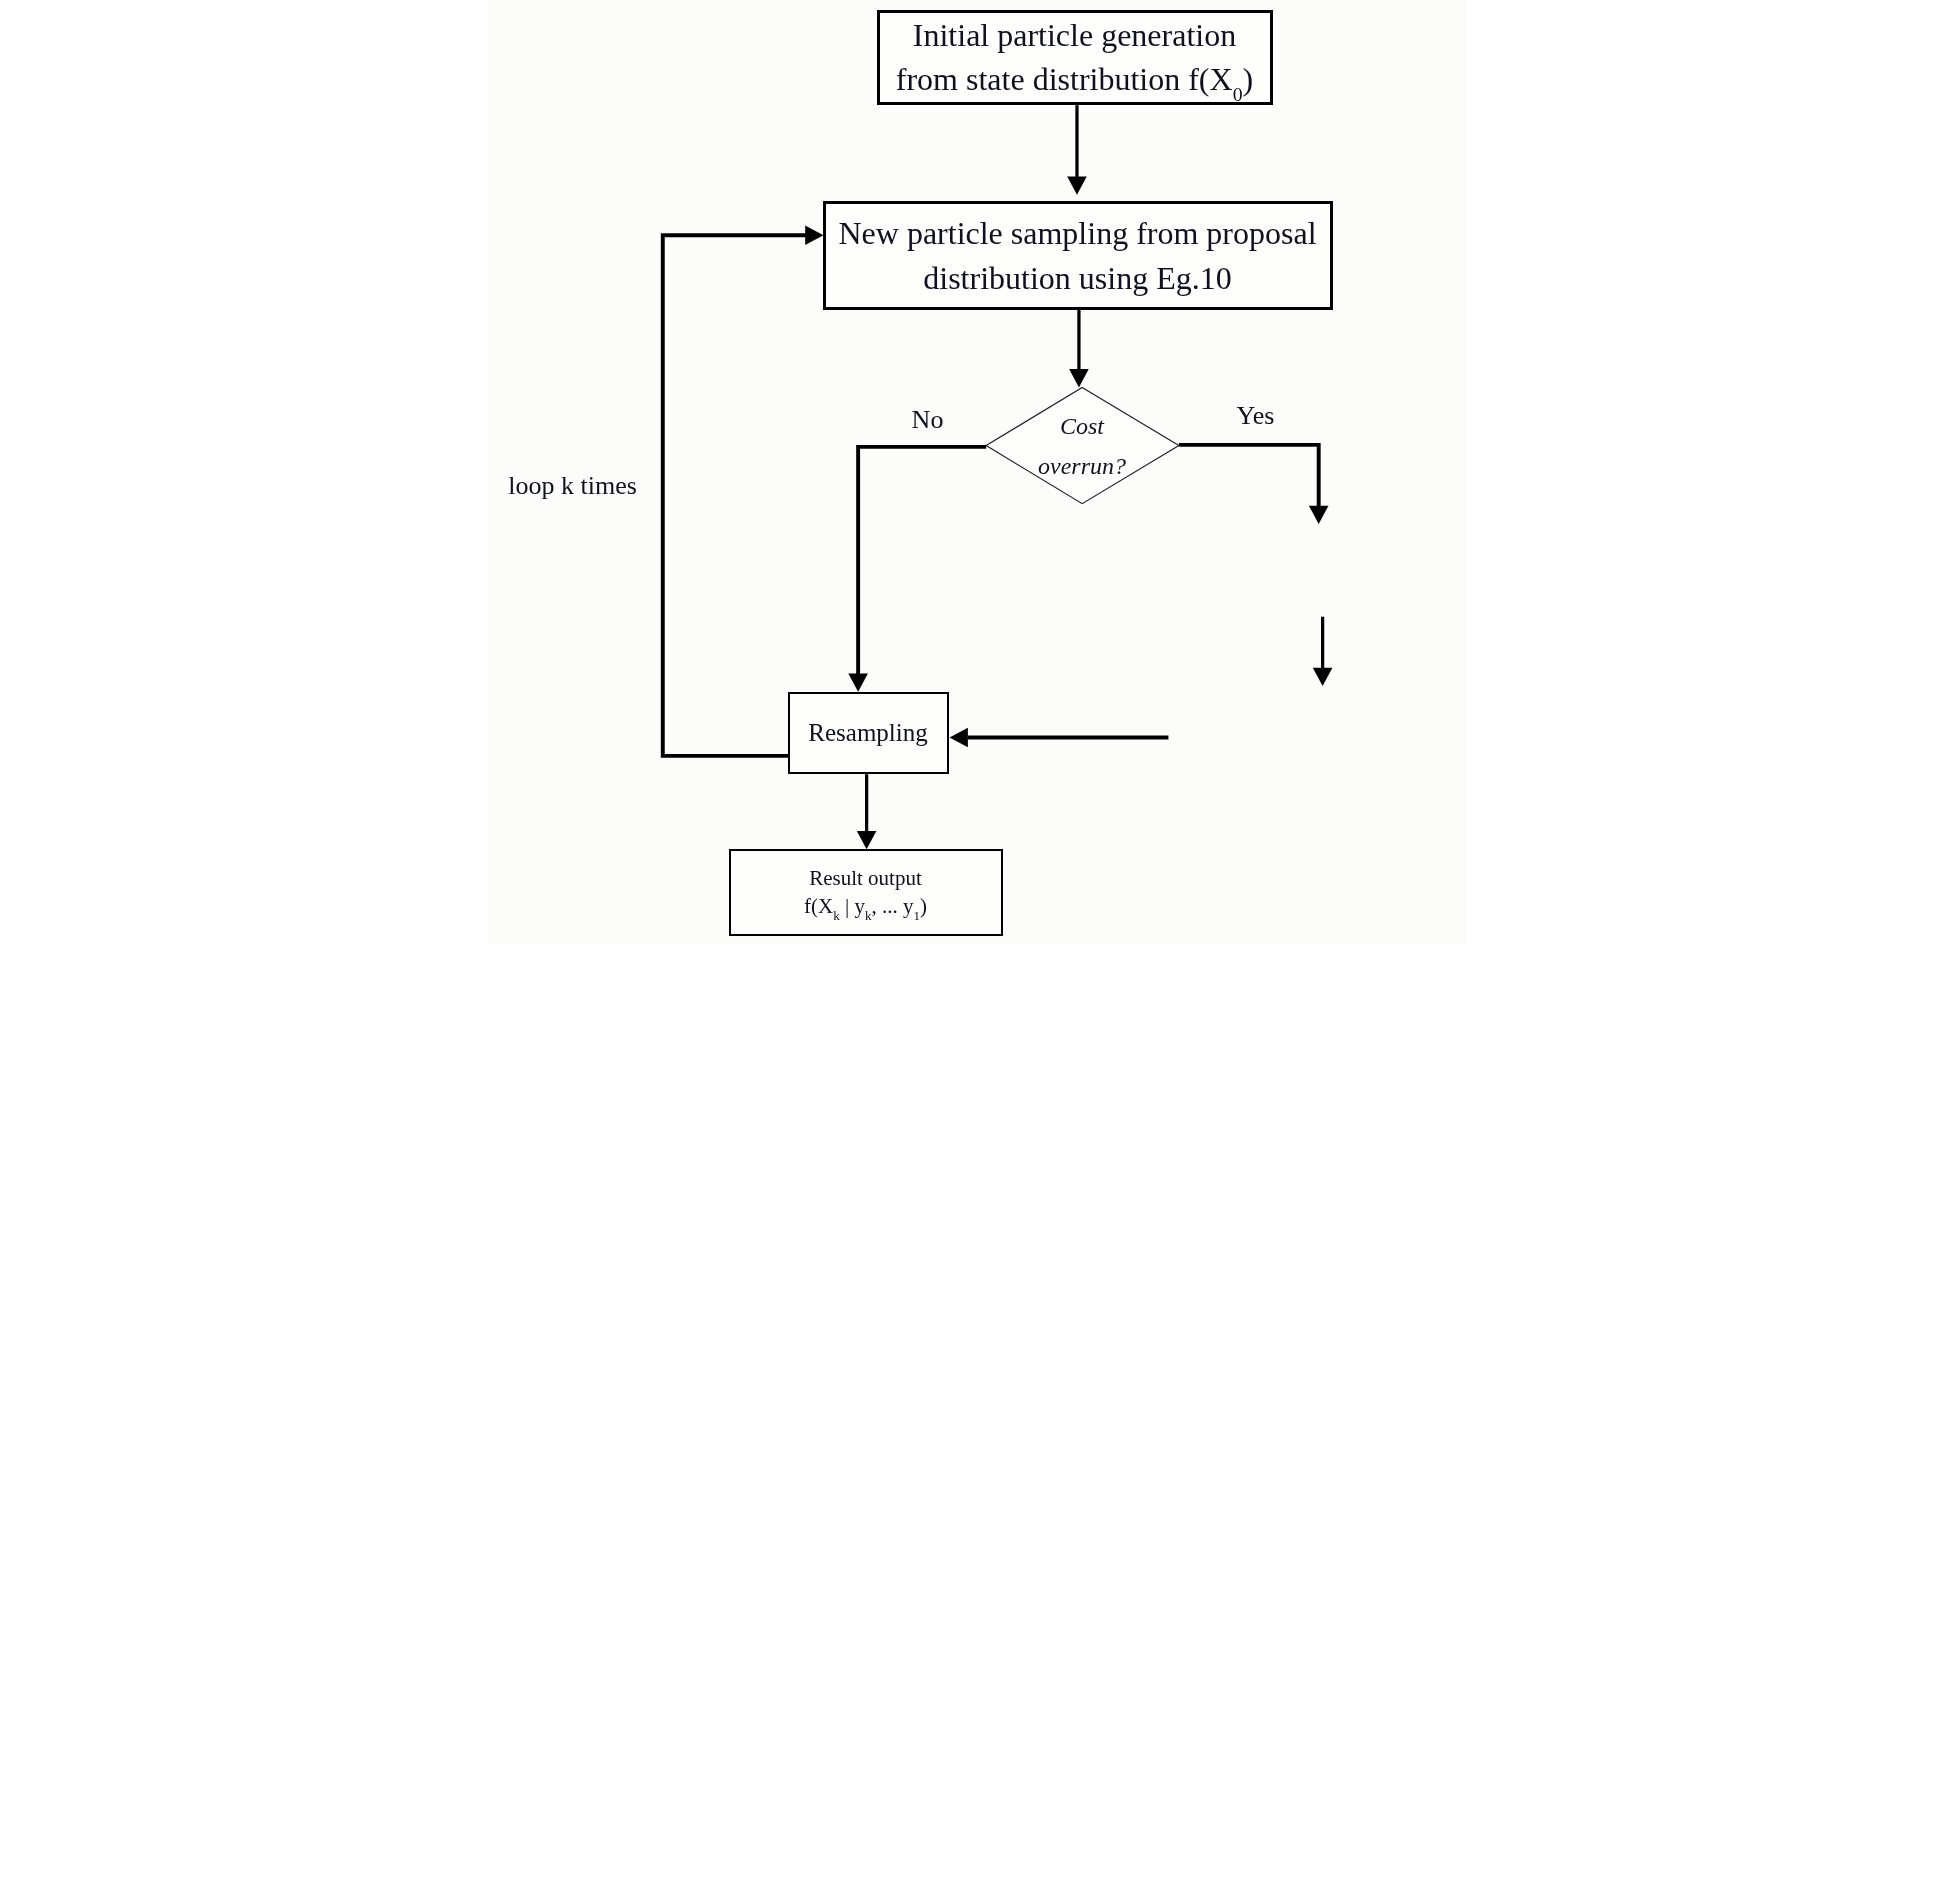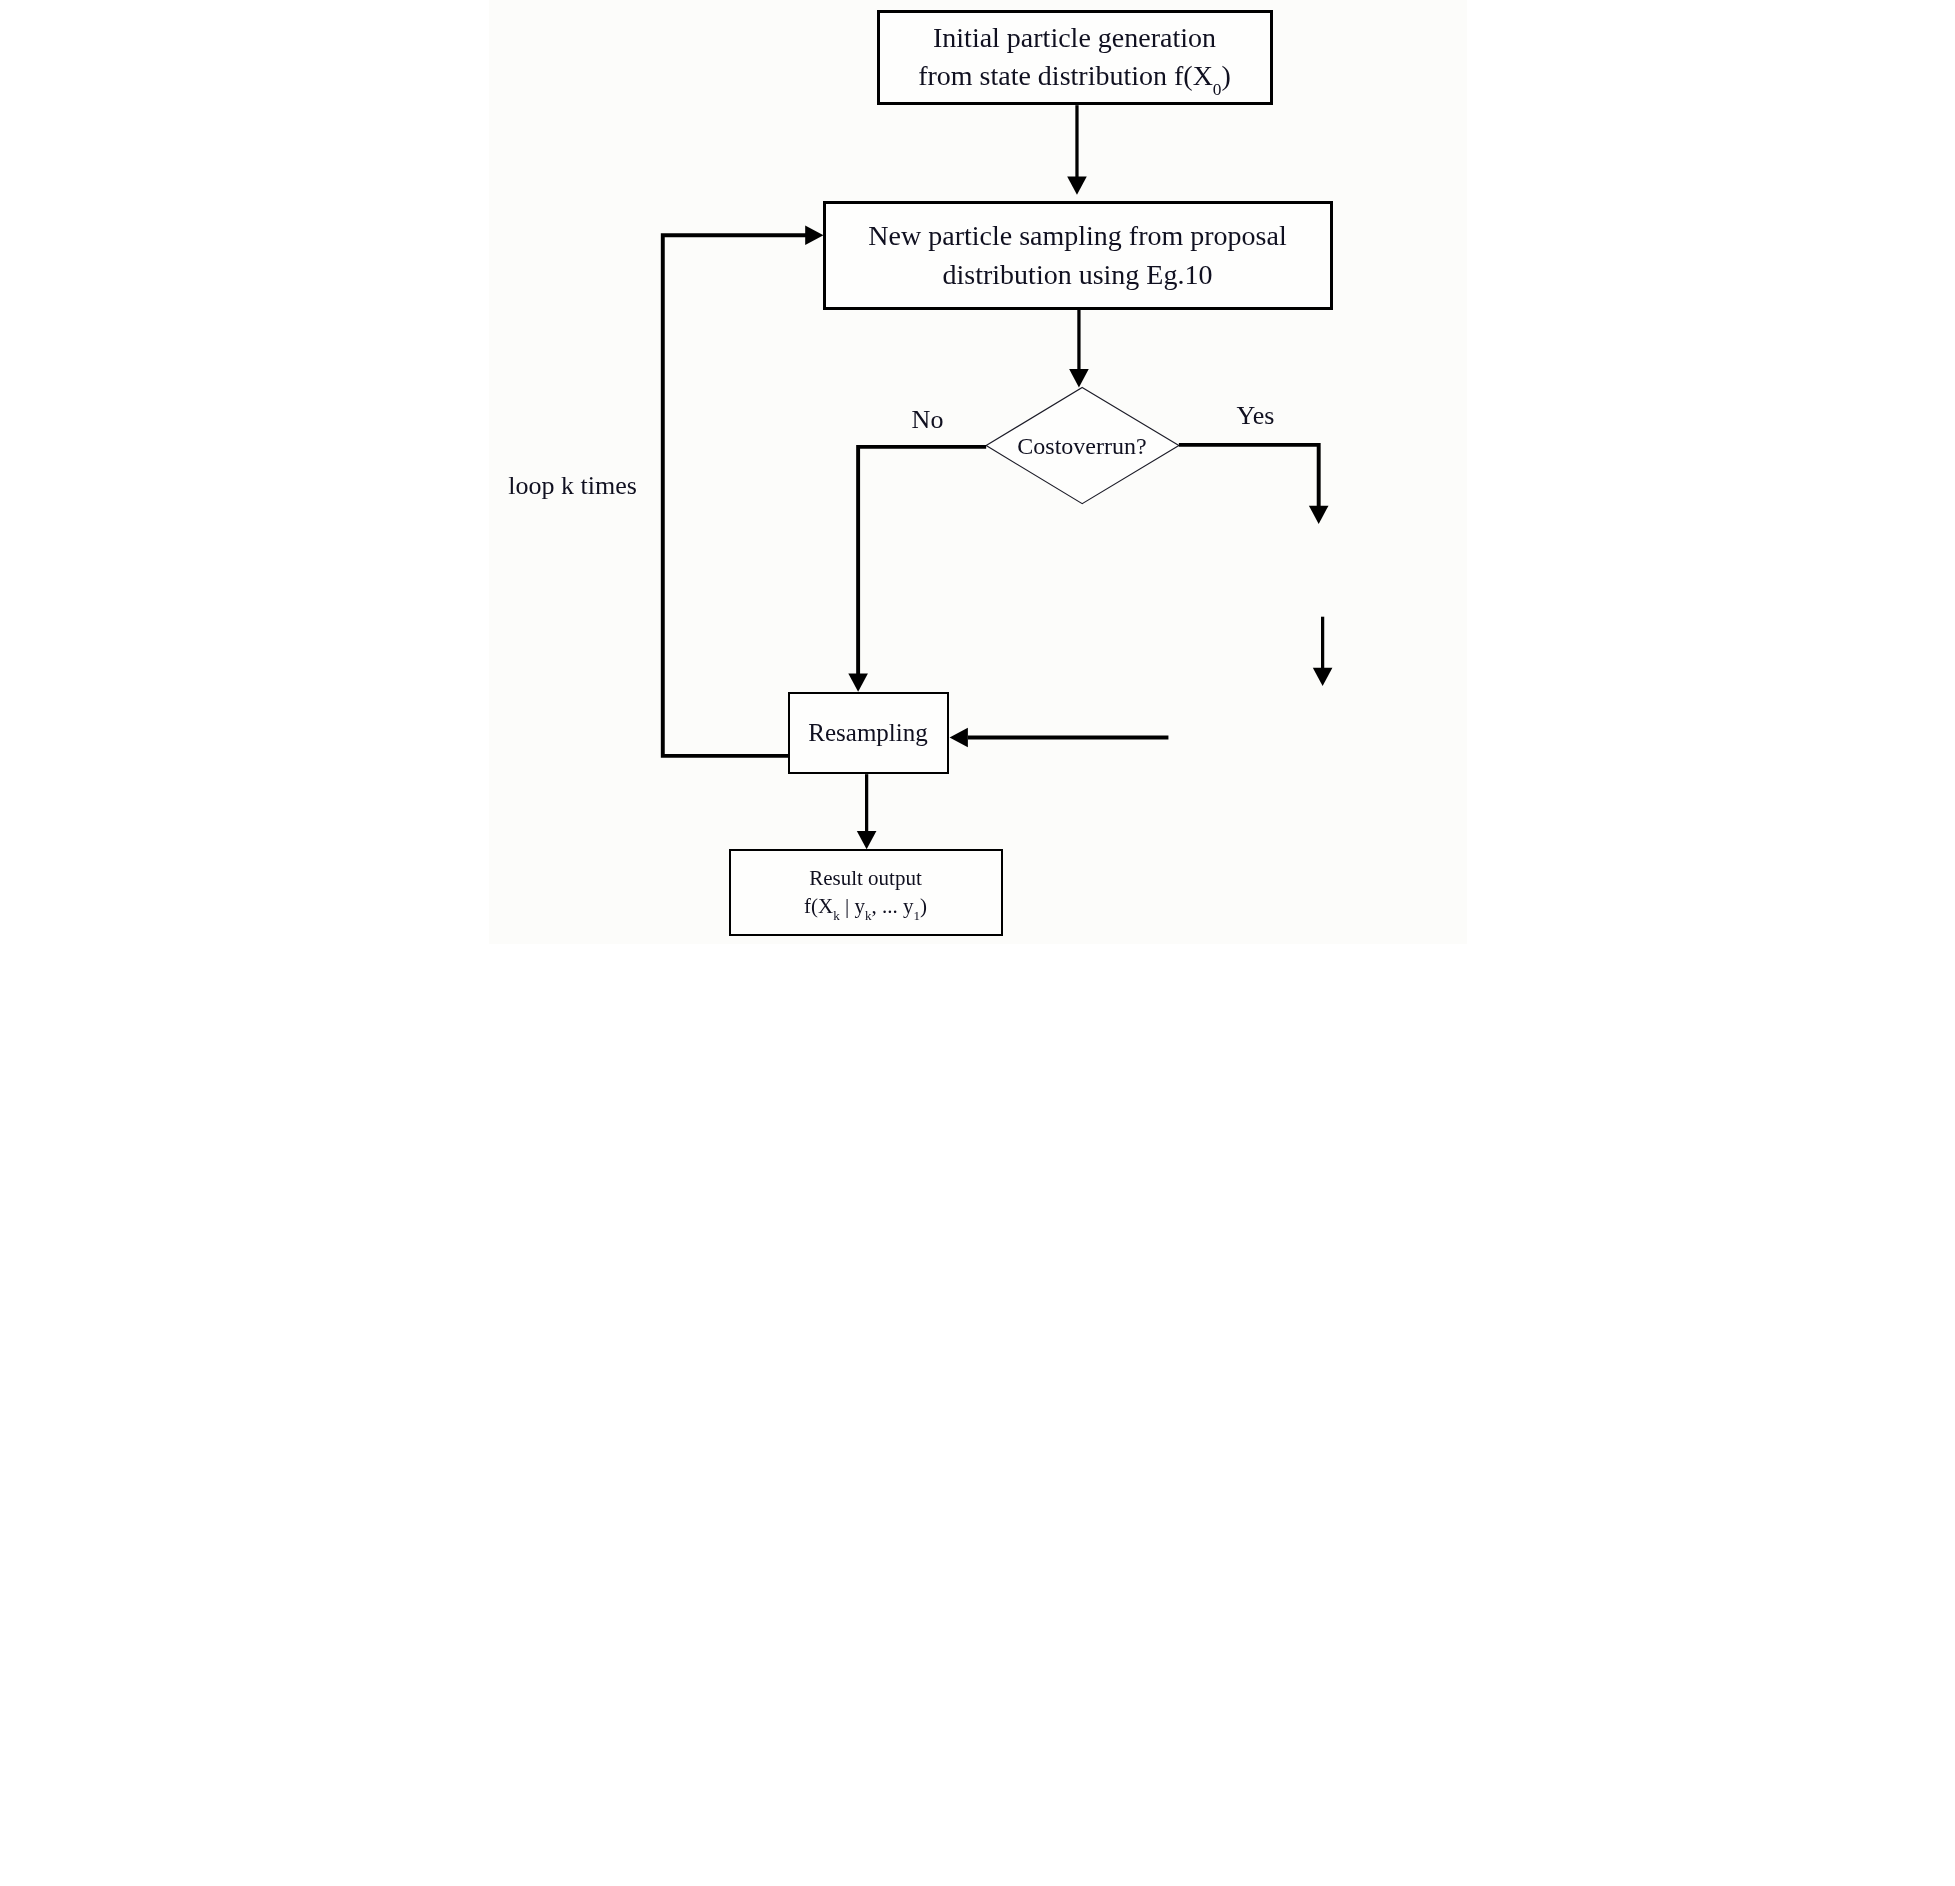--- a/index.html
+++ b/index.html
@@ -23,35 +23,35 @@
   .head{fill:var(--line);stroke:none;}
   .diamond{fill:var(--node-fill);stroke:#1c1c28;stroke-width:1.8;}
   .node{
     position:absolute;
     box-sizing:border-box;
     background:var(--node-fill);
     border:3.3px solid var(--line);
     display:flex;flex-direction:column;
     align-items:center;justify-content:center;
     text-align:center;
-    font-size:28px;line-height:1.38;
+    font-size:32px;line-height:1.38;
     color:var(--text);
   }
   .node .ln{white-space:nowrap;}
   sub{font-size:0.62em;line-height:0;position:relative;bottom:-0.18em;}
   .b-initial   {left:388px;top:9.8px;  width:396px;height:95px;border-width:3.3px;}
   .b-sampling  {left:334px;top:194px; width:510px;height:109px;border-width:3.3px;margin-top:7px;}
   .b-comp      {left:679px;top:524px; width:293px;height:93px;border-width:2.6px;}
   .b-norm      {left:679px;top:686px;width:293px;height:95px;border-width:2.6px;}
   .b-resamp    {left:299px;top:692px;width:161px;height:82px;border-width:2px;font-size:25px;}
   .b-result    {left:240px;top:849px;width:274px;height:87px;border-width:2.6px;font-size:21px;line-height:1.3;}
   .decision-text{
     position:absolute;left:497px;top:392px;width:193px;height:108px;
-    display:flex;flex-direction:row;align-items:center;justify-content:center;
-    row-gap:13px;font-size:24px;line-height:1.1;text-align:center;
+    display:flex;flex-direction:column;align-items:center;justify-content:center;
+    row-gap:13px;font-size:24px;line-height:1.1;text-align:center;font-style:italic;
   }
   .edge-label{
     position:absolute;font-size:26px;line-height:1.1;text-align:center;white-space:nowrap;
   }
   .lbl-no  {left:400px;top:406px;width:78px;}
   .lbl-yes {left:728px;top:402px;width:78px;}
   .lbl-loop{left:2.6px;top:424px;width:163px;margin-top:48px;}
 </style>
 </head>
 <body>

